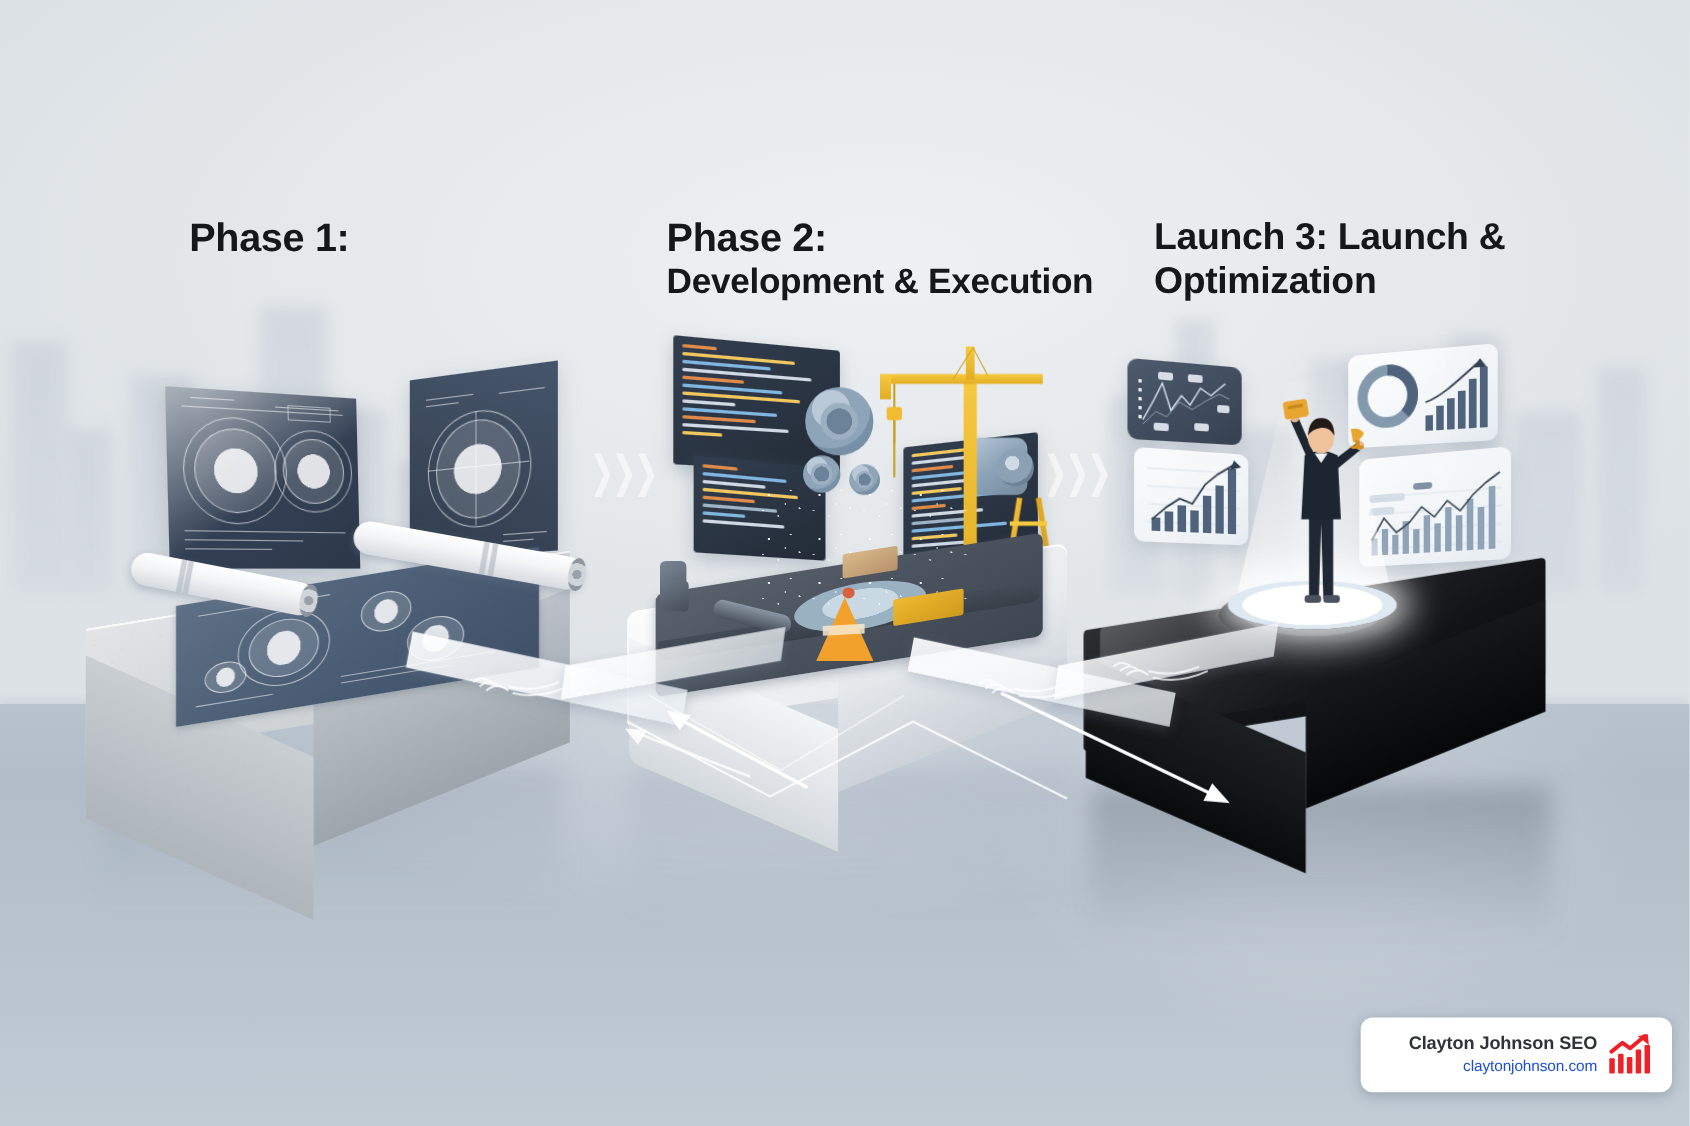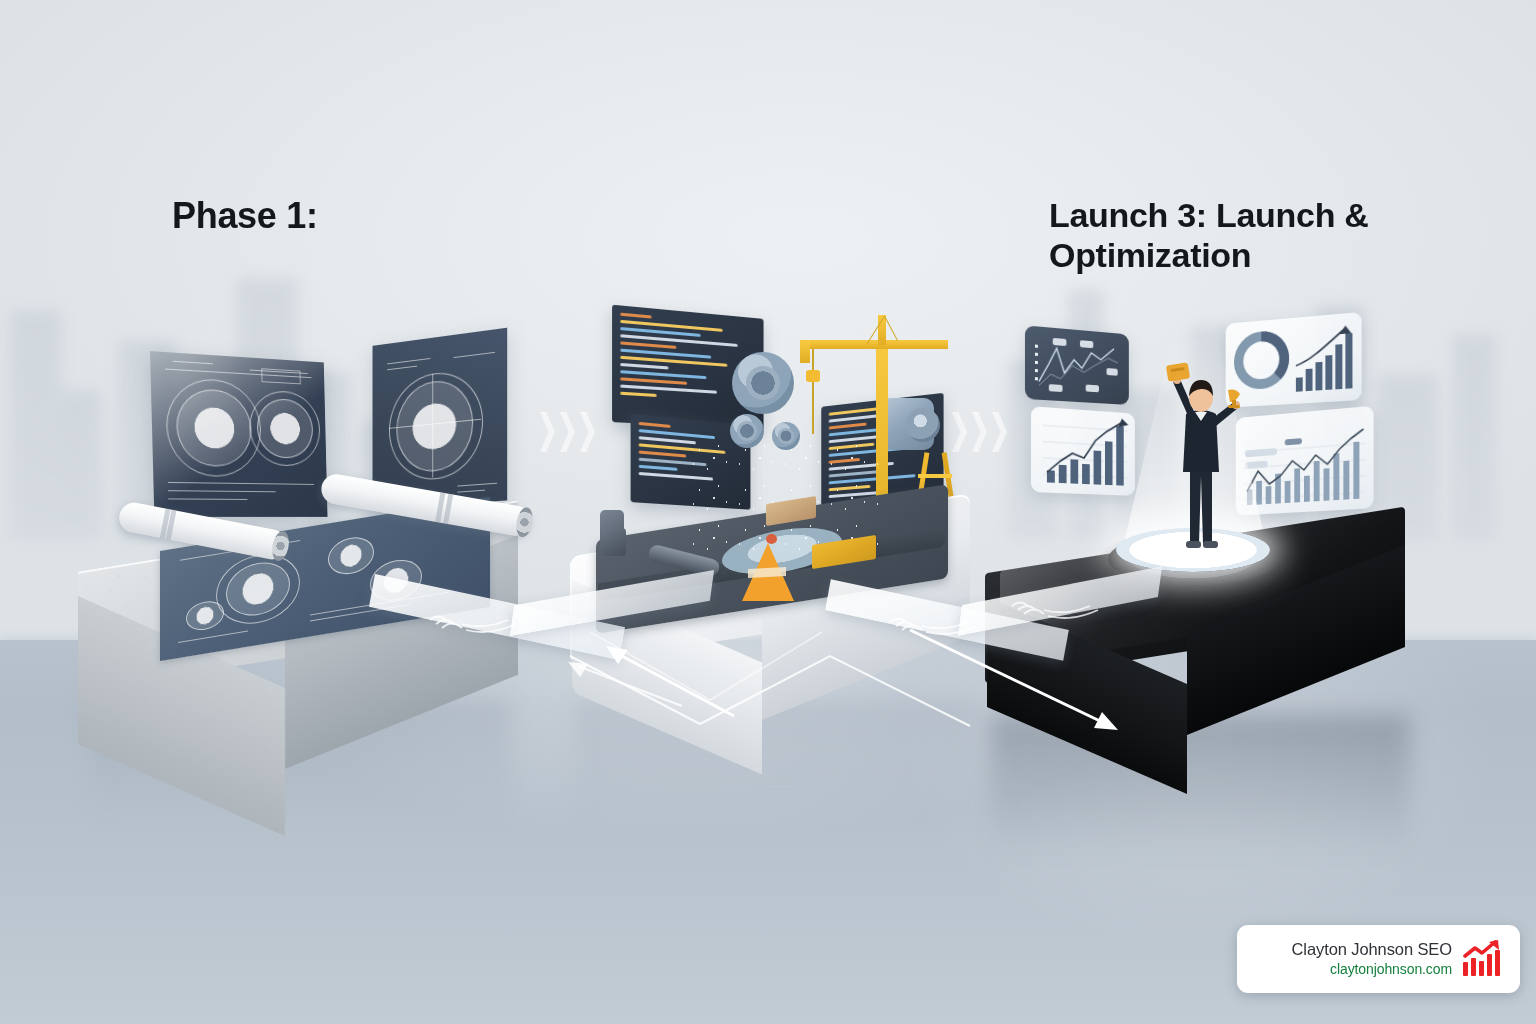--- a/index.html
+++ b/index.html
@@ -257,22 +257,22 @@
 
   
   #badge{
     position:absolute;left:1237px;top:925px;width:283px;height:68px;
     background:#ffffff;border-radius:11px;
     box-shadow:0 3px 12px rgba(70,85,100,.3);
     display:flex;align-items:center;justify-content:space-between;
     padding:0 16px 0 18px;box-sizing:border-box;
   }
   #badge .txt{display:flex;flex-direction:column;align-items:flex-end;line-height:1.18;flex:1;padding-right:10px;}
-  #badge .bname{font-size:16.5px;font-weight:400;color:#2f3338;letter-spacing:-.1px;margin-left:22px;}
-  #badge .burl{font-size:14px;font-weight:400;color:#15803d;letter-spacing:-.1px;margin-top:2px;}
+  #badge .bname{font-size:16.5px;font-weight:700;color:#2f3338;letter-spacing:-.1px;margin-left:22px;}
+  #badge .burl{font-size:14px;font-weight:400;color:#1d4ed8;letter-spacing:-.1px;margin-top:2px;}
   #badge .logo{width:42px;height:38px;flex:0 0 auto;}
 
   .noclick{pointer-events:none;}
 </style>
 </head>
 <body>
 
 <div id="stage">
 
   <div class="bg-sky noclick"></div>
@@ -301,20 +301,24 @@
   <div class="floor-sheen noclick"></div>
 
   <div class="noclick" style="position:absolute;left:90px;top:700px;width:420px;height:120px;background:linear-gradient(180deg,rgba(150,162,175,.35),rgba(150,162,175,0));filter:blur(10px);"></div>
   <div class="noclick" style="position:absolute;left:575px;top:700px;width:400px;height:130px;background:linear-gradient(180deg,rgba(160,172,185,.32),rgba(160,172,185,0));filter:blur(10px);"></div>
   <div class="noclick" style="position:absolute;left:990px;top:715px;width:420px;height:140px;background:linear-gradient(180deg,rgba(95,108,122,.42),rgba(95,108,122,0));filter:blur(11px);"></div>
 
   <div class="title" id="title1">
     <span class="b">Phase 1:</span>
   </div>
 
+  <div class="title" id="title2">
+    <span class="b">Phase 2:</span>
+    <span class="l2 r">Development &amp; Execution</span>
+  </div>
 
   <div class="title" id="title3">
     <span class="b">Launch 3:</span>
     <span class="r">Launch &amp; Optimization</span>
   </div>
 
   <div class="chev-group" id="chev1">
     <div class="chev"></div>
     <div class="chev"></div>
     <div class="chev"></div>

